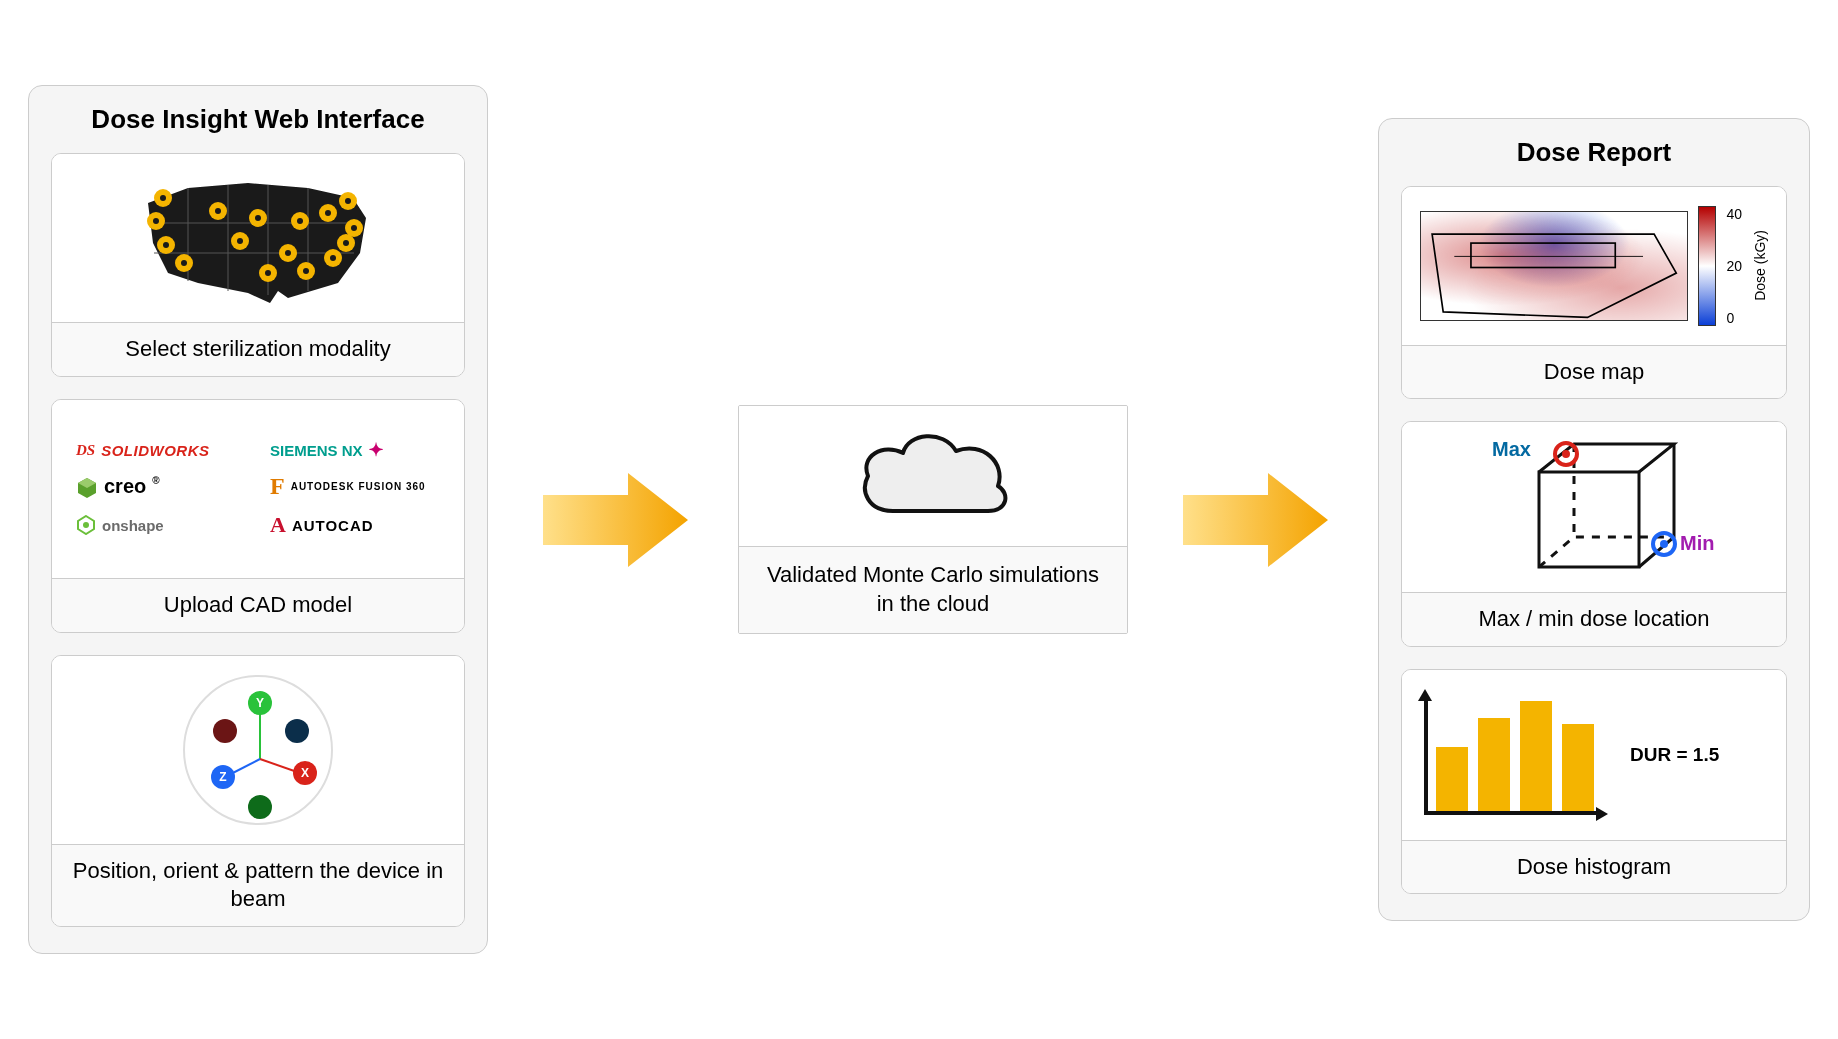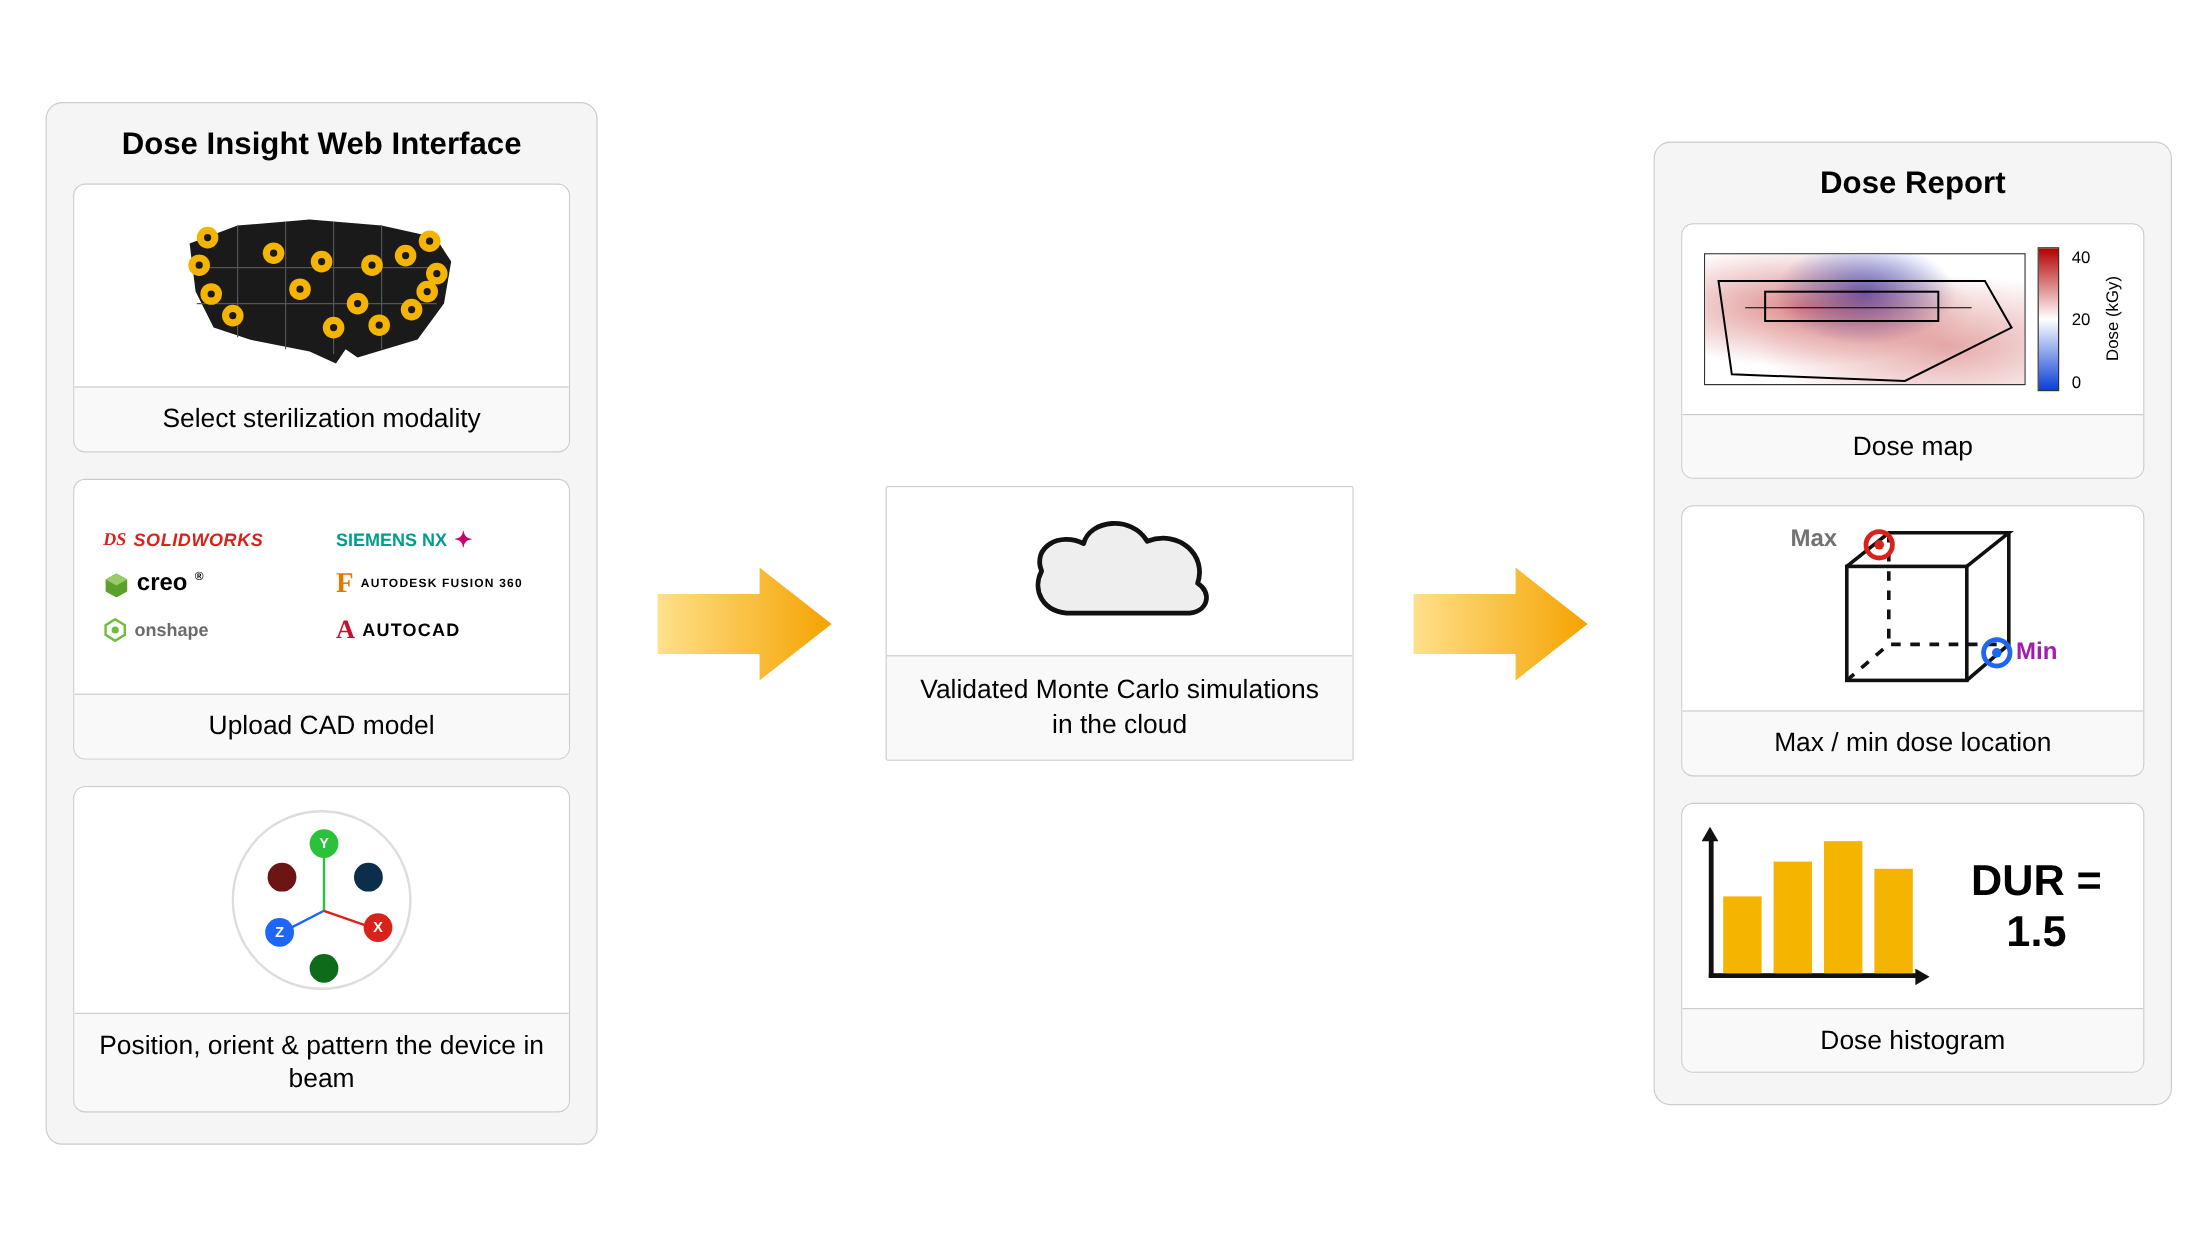--- a/index.html
+++ b/index.html
@@ -12,21 +12,20 @@
     display: flex;
     align-items: center;
     gap: 36px;
   }
   .panel {
     background: #f5f5f5;
     border: 1.5px solid #ccc;
     border-radius: 14px;
     padding: 18px 22px 26px;
     flex-shrink: 0;
-    margin-left: 10px;
   }
   .panel-title {
     font-size: 26px;
     font-weight: 700;
     text-align: center;
     margin-bottom: 18px;
   }
   .left-panel { width: 460px; }
   .right-panel { width: 432px; }
   .card {
@@ -108,21 +107,21 @@
   .cube-wrap { position:relative; width:200px; height:150px; }
   .cube-label { position:absolute; font-size:20px; font-weight:700; }
 
   
   .histo { display:flex; align-items:center; gap:28px; width:100%; padding:0 12px; }
   .bars { display:flex; align-items:flex-end; gap:10px; height:120px; border-left:4px solid #111; border-bottom:4px solid #111; padding:0 8px 0 8px; position:relative; }
   .bars::before, .bars::after {
     content:""; position:absolute; left:-4px; width:4px; height:4px;
   }
   .bar { width:32px; background:#f4b400; }
-  .dur { font-size:36px; font-weight:800;text-align:center; }
+  .dur { font-size:19px; font-weight:800; }
 </style>
 </head>
 <body>
 
 <div class="panel left-panel">
   <div class="panel-title">Dose Insight Web Interface</div>
 
   <div class="card">
     <div class="card-visual">
       <svg width="260" height="150" viewBox="0 0 260 150">
@@ -343,21 +342,21 @@
             <path d="M80 12 L80 105"></path>
             <path d="M45 135 L80 105 L180 105"></path>
           </g>
           <g>
             <circle cx="72" cy="22" r="11" fill="none" stroke="#d9231a" stroke-width="4"></circle>
             <circle cx="72" cy="22" r="4" fill="#d9231a"></circle>
             <circle cx="170" cy="112" r="11" fill="none" stroke="#1e66f5" stroke-width="4"></circle>
             <circle cx="170" cy="112" r="4" fill="#1e66f5"></circle>
           </g>
         </svg>
-        <div class="cube-label" style="color:#737373;top:6px;left:-2px">Max</div>
+        <div class="cube-label" style="color:#0369a1;top:6px;left:-2px">Max</div>
         <div class="cube-label" style="color:#a21caf;top:100px;left:186px">Min</div>
       </div>
     </div>
     <div class="card-caption">Max / min dose location</div>
   </div>
 
   <div class="card">
     <div class="card-visual" style="height:170px">
       <div class="histo">
         <div class="bars">

